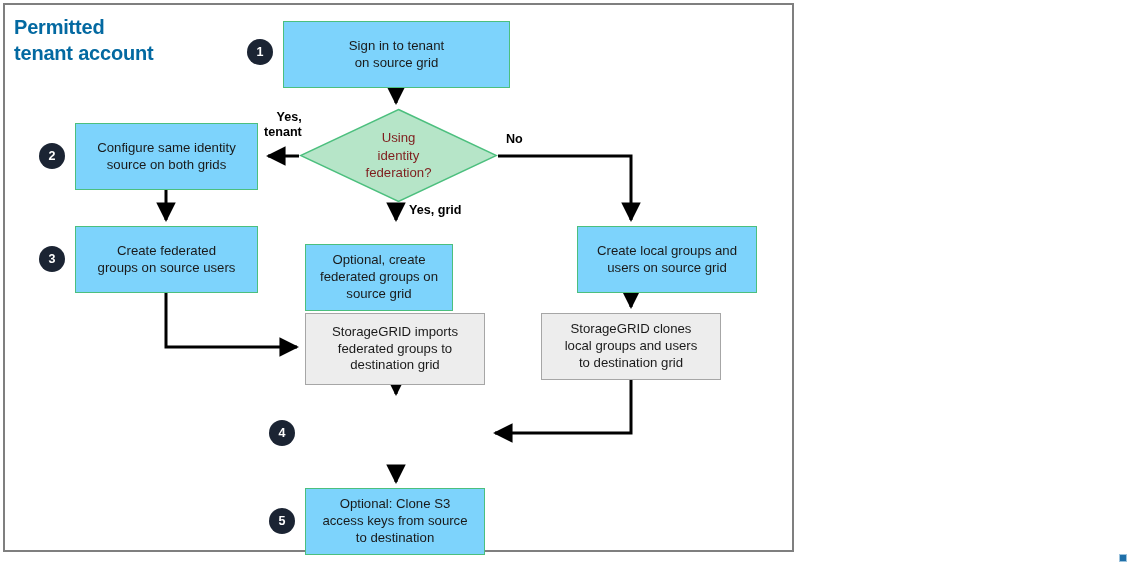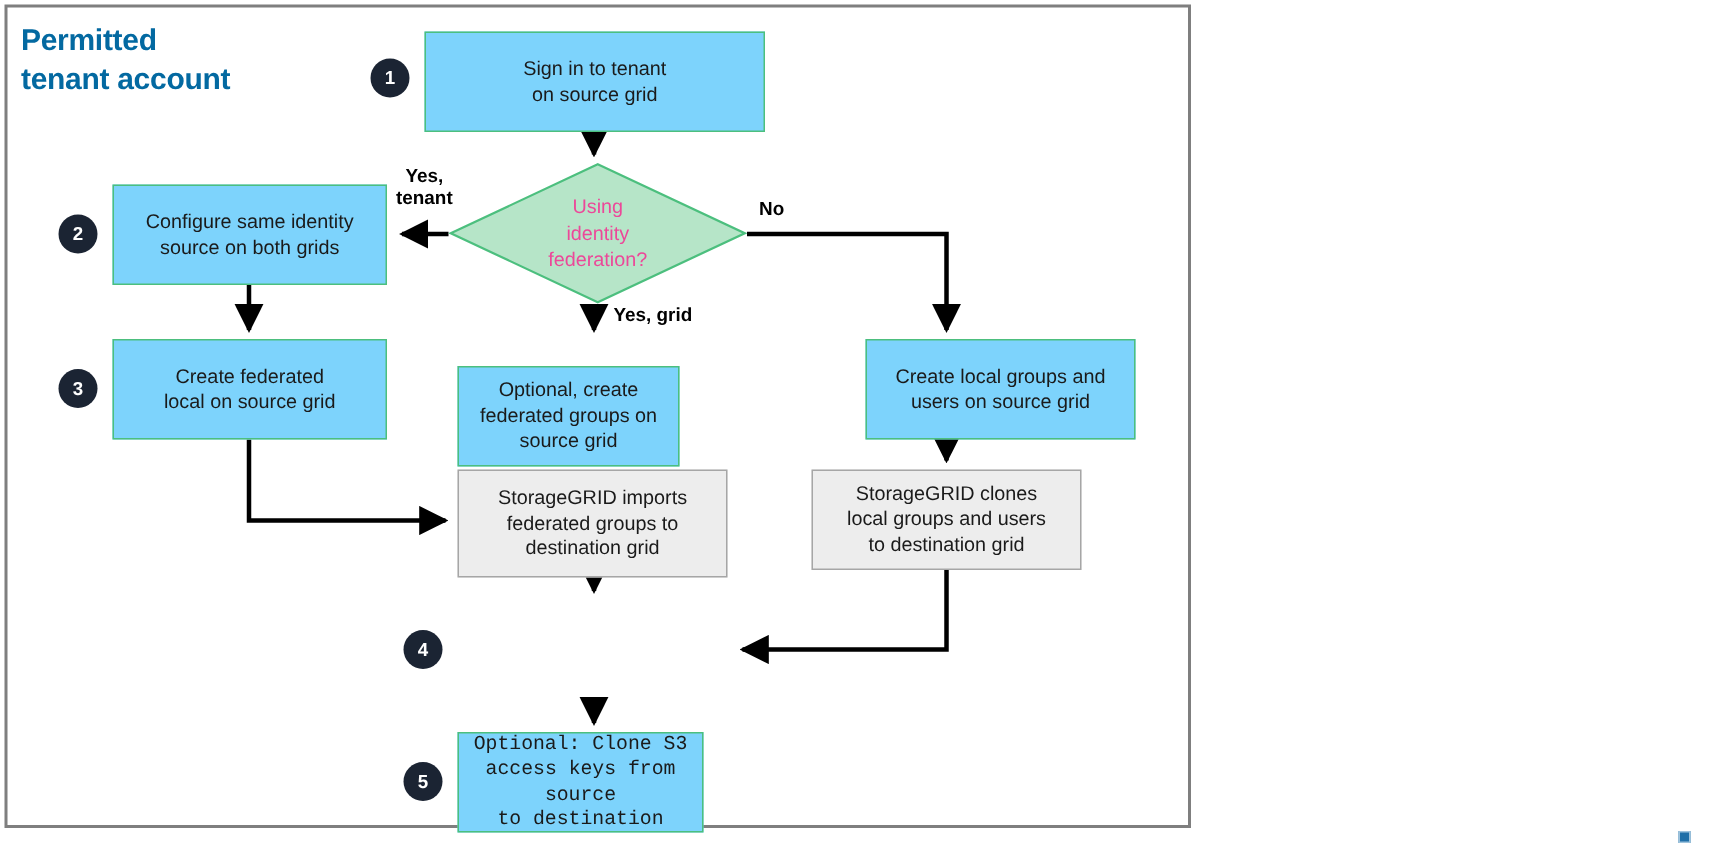--- a/index.html
+++ b/index.html
@@ -72,21 +72,21 @@
   .diamond-label {
     position: absolute;
     left: 0; top: 0;
     width: 100%;
     height: 100%;
     display: flex;
     align-items: center;
     justify-content: center;
     text-align: center;
     font-size: 13.2px;
-    color: #ec4899;
+    color: #7f1d1d;
     line-height: 1.33;
     white-space: pre-line;
   }
   .badge {
     position: absolute;
     width: 26px;
     height: 26px;
     border-radius: 50%;
     background: #1b2433;
     color: #ffffff;
@@ -168,45 +168,45 @@
     <div class="diamond-label">Using
 identity
 federation?</div>
   </div>
 
   <div class="node green" style="left:75px; top:123px; width:183px; height:67px;">Configure same identity
 source on both grids</div>
   <div class="badge" style="left:39px; top:143px;">2</div>
 
   <div class="node green" style="left:75px; top:226px; width:183px; height:67px;">Create federated
-local on source grid</div>
+groups on source users</div>
   <div class="badge" style="left:39px; top:246px;">3</div>
 
   <div class="node green" style="left:305px; top:244px; width:148px; height:67px;">Optional, create
 federated groups on
 source grid</div>
 
   <div class="node green" style="left:541px; top:226px; width:180px; height:67px;margin-left:36px;">Create local groups and
 users on source grid</div>
 
   <div class="node gray" style="left:305px; top:313px; width:180px; height:72px;">StorageGRID imports
 federated groups to
 destination grid</div>
 
   <div class="node gray" style="left:541px; top:313px; width:180px; height:67px;">StorageGRID clones
 local groups and users
 to destination grid</div>
 
   <div class="badge" style="left:269px; top:420px;">4</div>
 
-  <div class="node green" style="left:305px; top:488px; width:164px; height:67px;font-family:Liberation Mono, monospace;">Optional: Clone S3
+  <div class="node green" style="left:305px; top:488px; width:180px; height:67px;">Optional: Clone S3
 access keys from source
 to destination</div>
   <div class="badge" style="left:269px; top:508px;">5</div>
 
-  <div class="edge-label" style="left:264px; top:110px; text-align:center;">Yes,
+  <div class="edge-label" style="left:264px; top:110px; text-align:right;">Yes,
 tenant</div>
   <div class="edge-label" style="left:506px; top:132px;">No</div>
   <div class="edge-label" style="left:409px; top:203px;">Yes, grid</div>
 
   <div class="corner-dot"></div>
 
 </div>
 
 </body></html>

